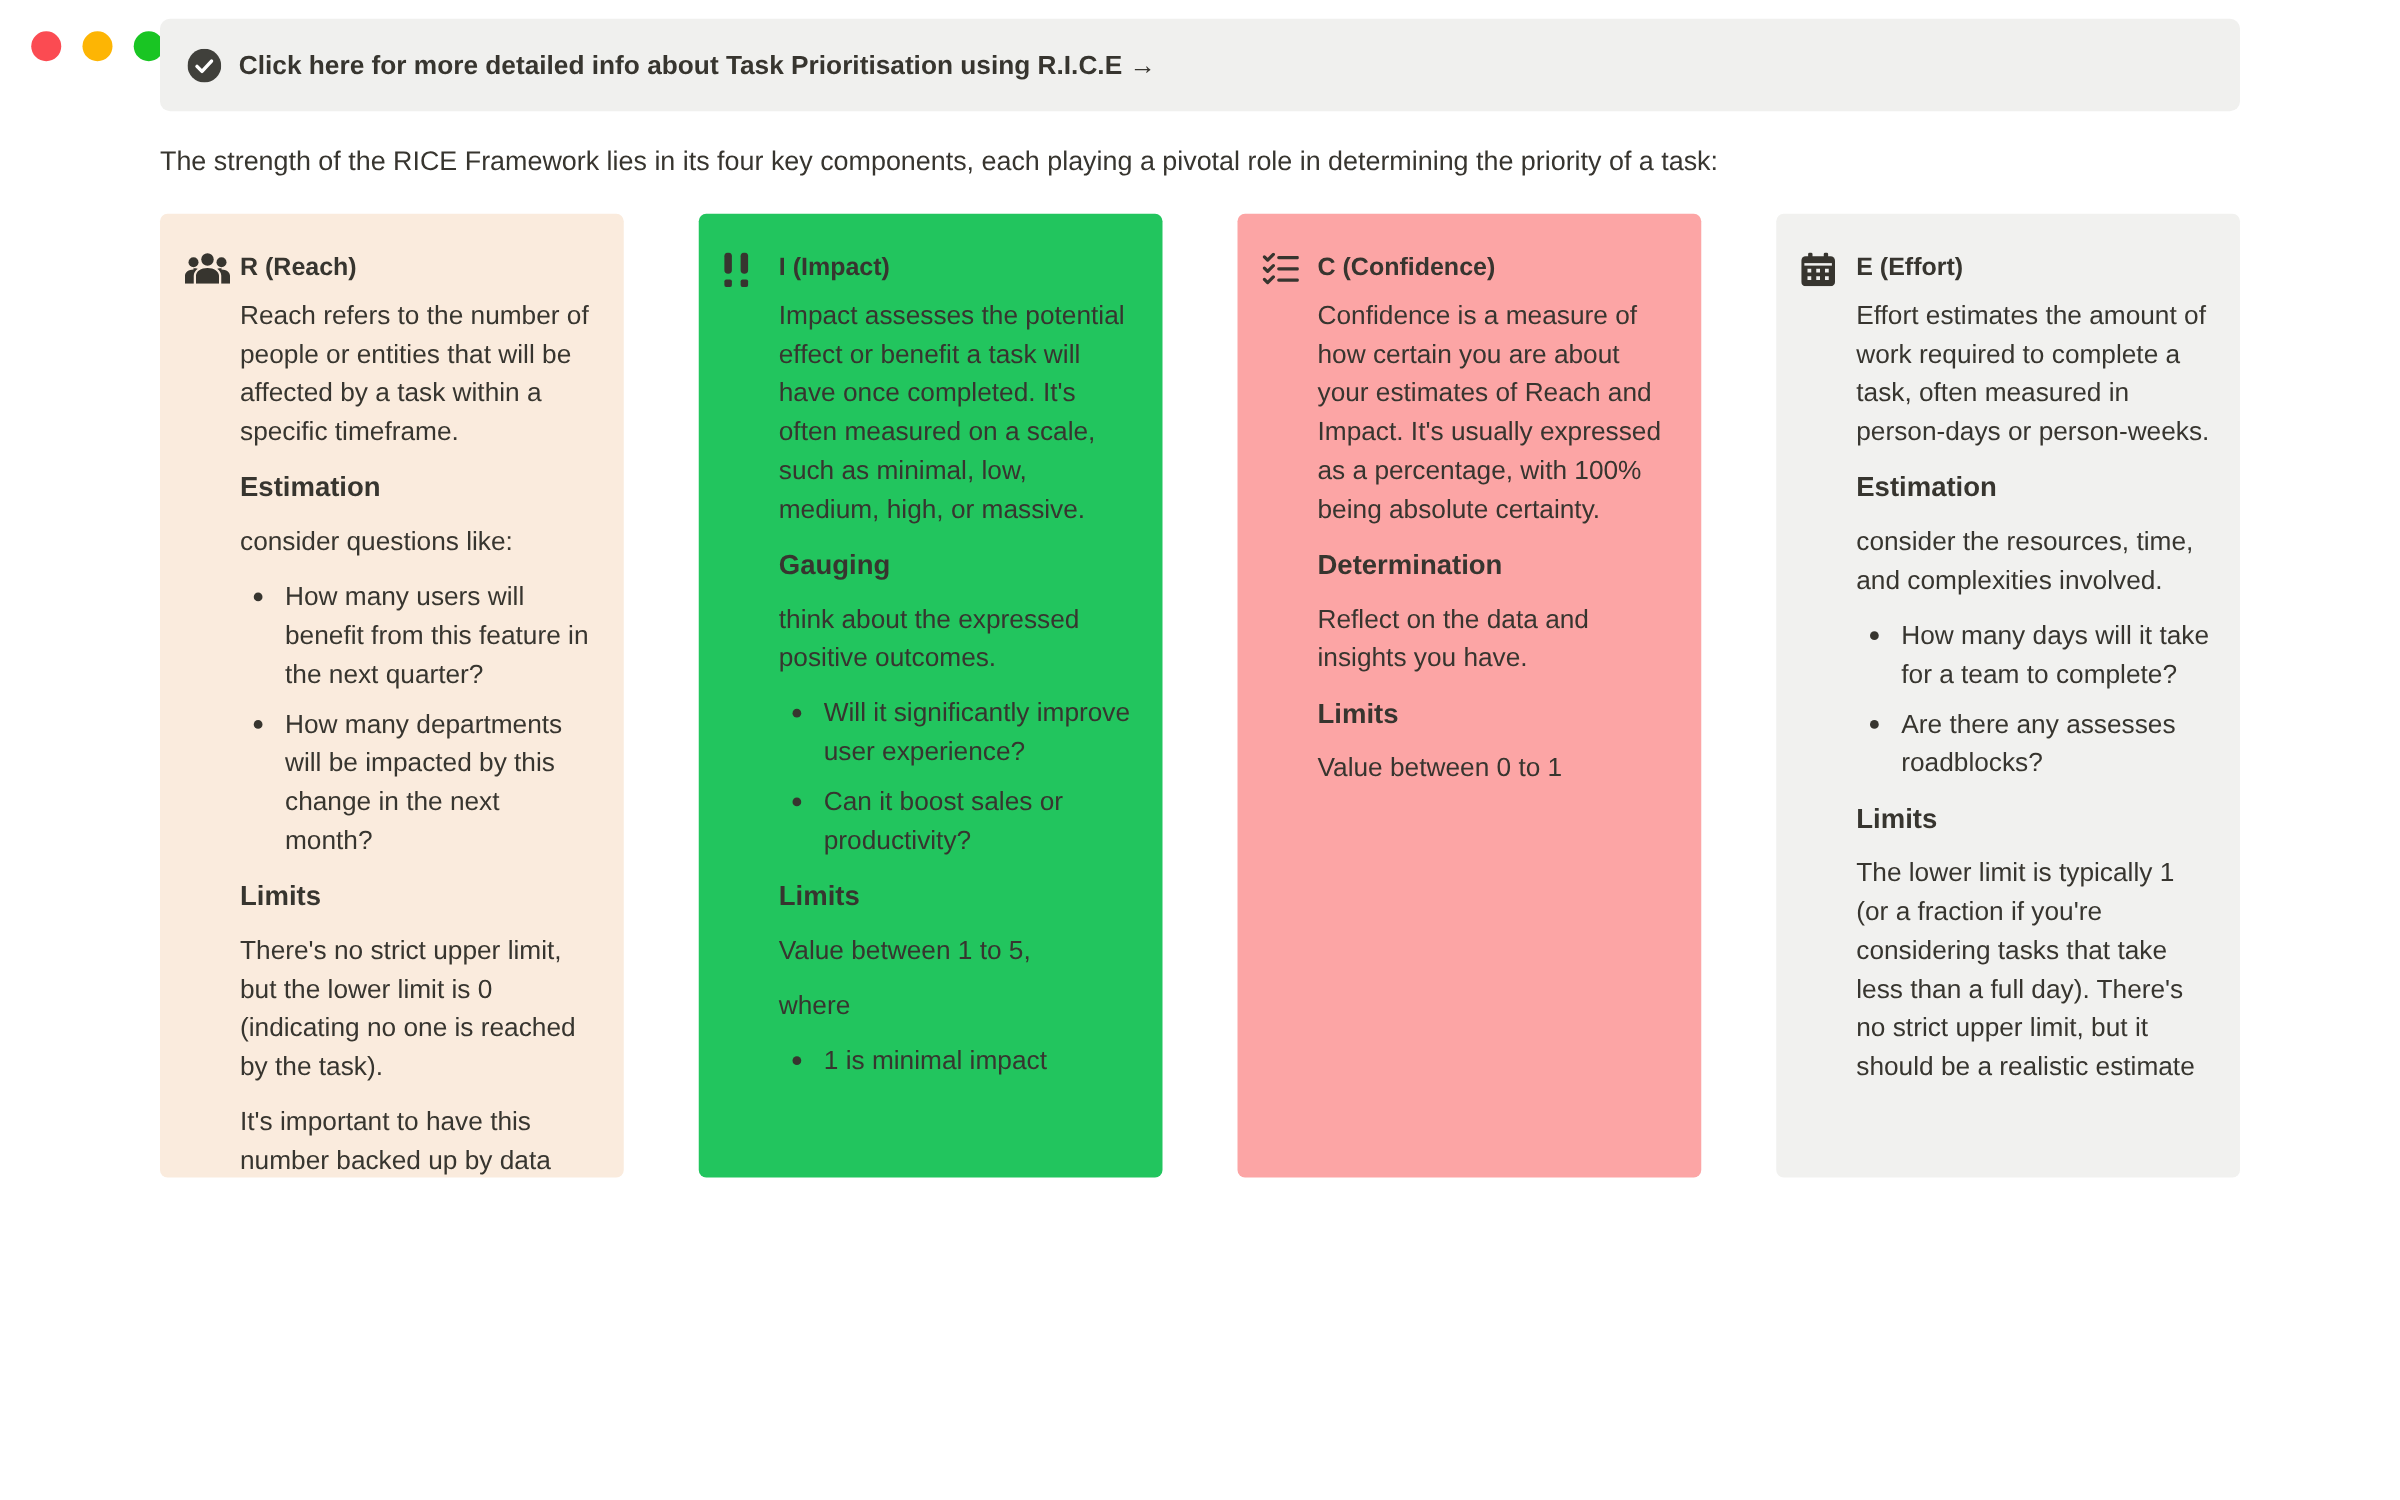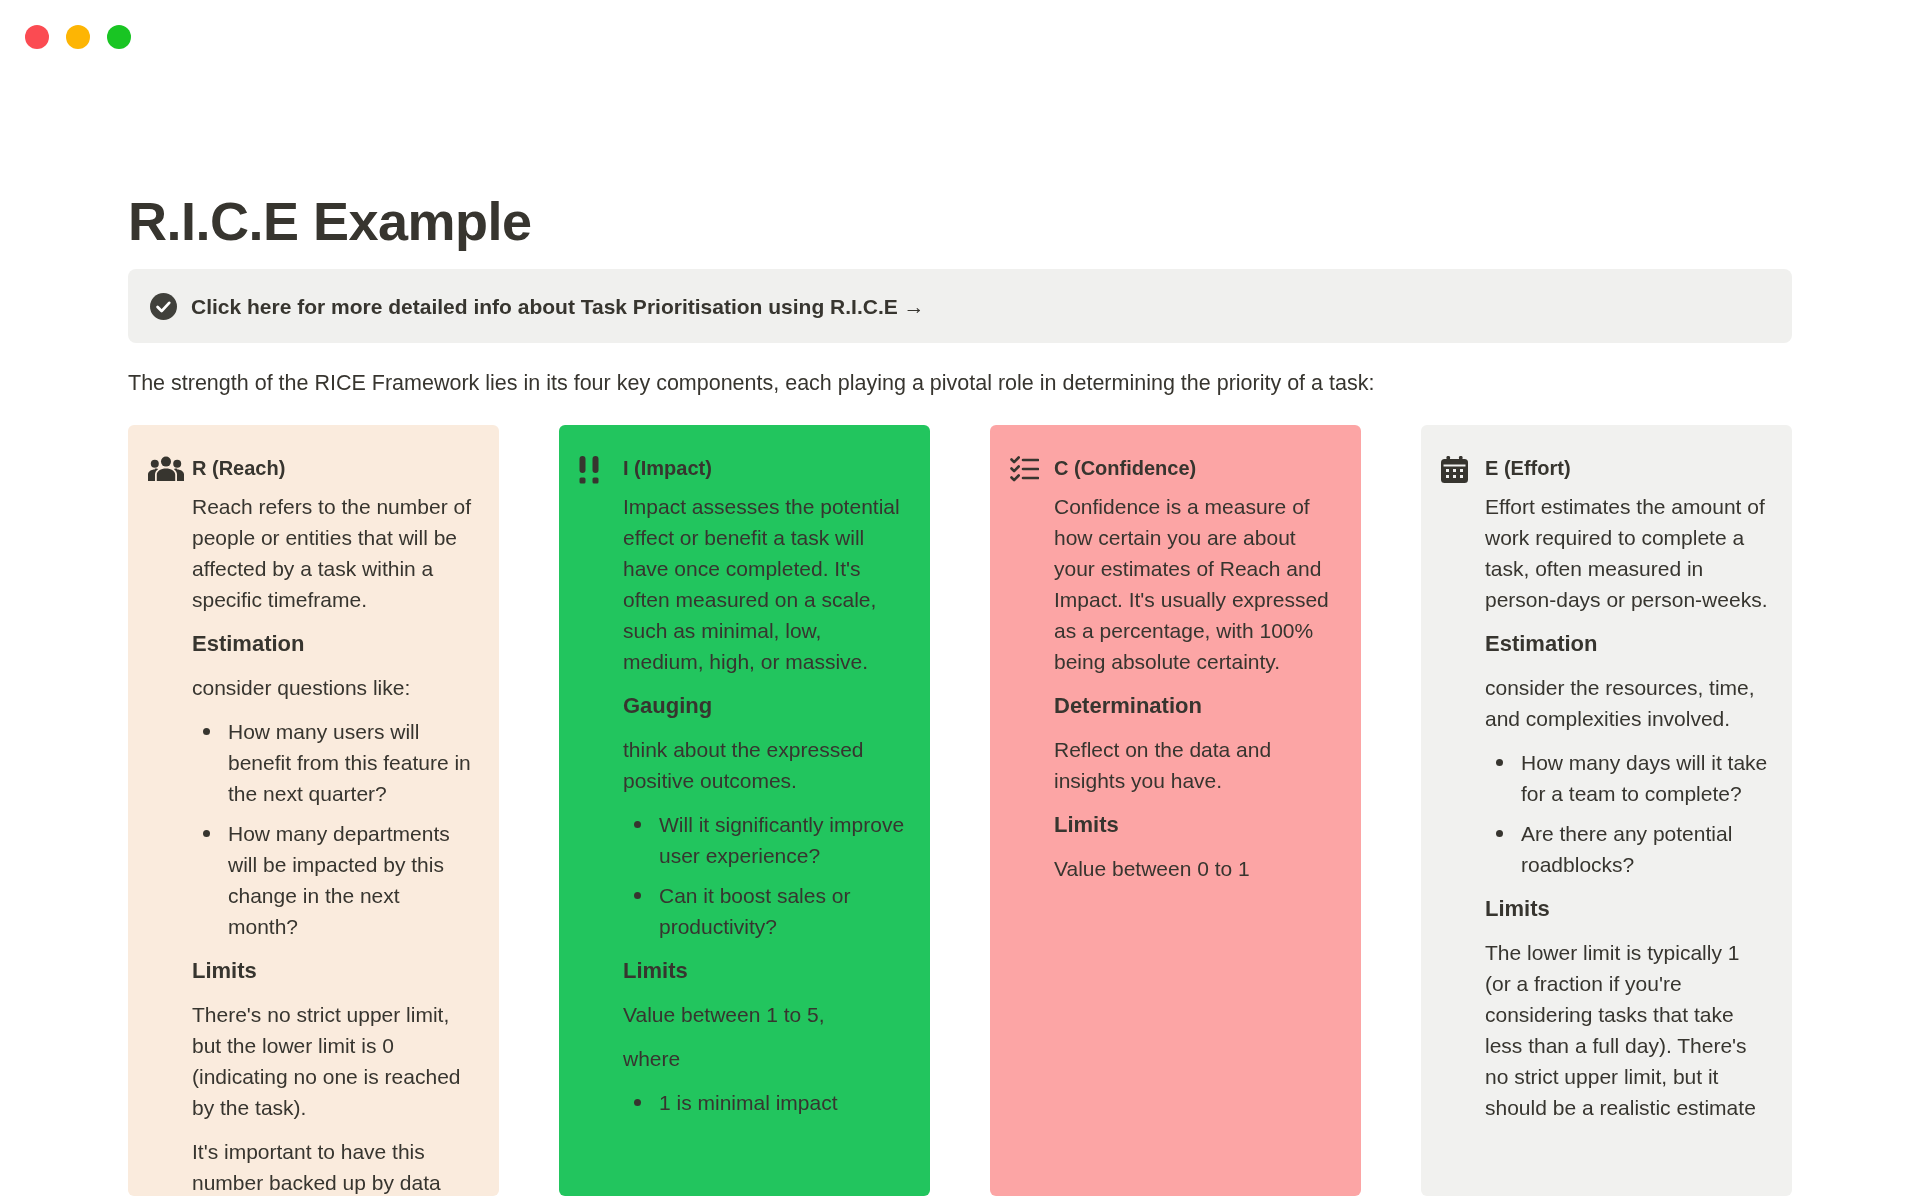--- a/index.html
+++ b/index.html
@@ -47,21 +47,20 @@
 <body>
 
 <div class="traffic">
   <div class="light" id="tl-0" style="background: rgb(251, 75, 82);"></div>
   <div class="light" id="tl-1" style="background: rgb(253, 181, 4);"></div>
   <div class="light" id="tl-2" style="background: rgb(25, 197, 35);"></div>
 </div>
 
 <div class="content">
 
-  <h1 class="page-title">R.I.C.E Example</h1>
 
   <div class="callout">
     <span class="ico">
       <svg width="27" height="27" viewBox="0 0 27 27">
         <circle cx="13.5" cy="13.5" r="13.5" fill="#40403B"></circle>
         <path d="M7.6 14.1l4 4 7.6-8.2" stroke="#ffffff" stroke-width="2.8" fill="none" stroke-linecap="round" stroke-linejoin="round"></path>
       </svg>
     </span>
     <span class="callout-text">Click here for more detailed info about Task Prioritisation using R.I.C.E →</span>
   </div>
@@ -140,20 +139,20 @@
             <rect x="5" y="19" width="3" height="3" fill="#F1F1EF"></rect>
             <rect x="12" y="19" width="3" height="3" fill="#F1F1EF"></rect>
             <rect x="19" y="19" width="3" height="3" fill="#F1F1EF"></rect>
           </svg></span>
         <h3>E (Effort)</h3>
         <p>Effort estimates the amount of work required to complete a task, often measured in person-days or person-weeks.</p>
         <h4>Estimation</h4>
         <p>consider the resources, time, and complexities involved.</p>
         <ul>
           <li>How many days will it take for a team to complete?</li>
-          <li>Are there any potential roadblocks?</li>
+          <li>Are there any assesses roadblocks?</li>
         </ul>
         <h4>Limits</h4>
         <p>The lower limit is typically 1 (or a fraction if you're considering tasks that take less than a full day). There's no strict upper limit, but it should be a realistic estimate</p>
       </div>
     </div>
 
 </div>
 
 </body></html>

